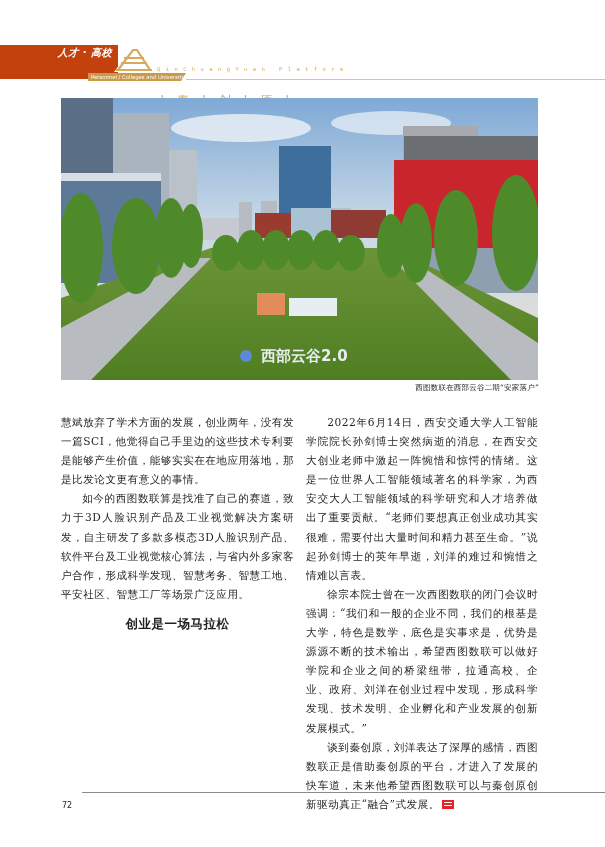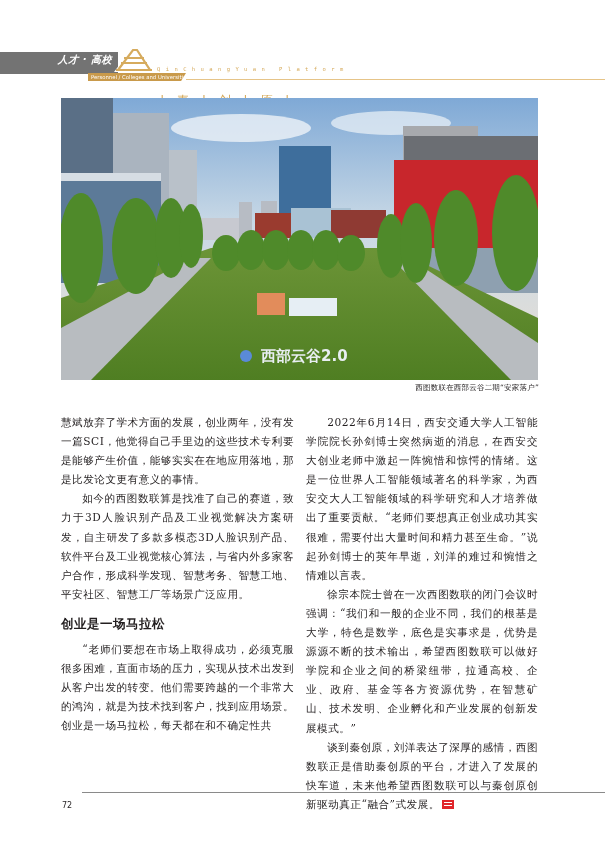--- a/index.html
+++ b/index.html
@@ -1,22 +1,22 @@
 <!DOCTYPE html>
 <html><head>
 <meta charset="utf-8">
 <style>
   * { box-sizing: border-box; margin: 0; padding: 0; }
   html, body { width: 605px; height: 847px; background: #ffffff; overflow: hidden; }
   body { position: relative; font-family: "DejaVu Serif", serif; color: #231f20; }
 
   
   .hdr-band {
-    position: absolute; left: 0; top: 52px; width: 118px; height: 22px;
-    background: #737373;
+    position: absolute; left: 0; top: 45px; width: 118px; height: 34px;
+    background: #c2410c;
   }
   .hdr-band-label {
     position: absolute; right: 6px; top: 1px;
     color: #fff; font-size: 10px; font-style: italic; font-weight: bold;
     font-family: "DejaVu Sans", sans-serif; letter-spacing: 0.5px;
   }
   .hdr-logo {
     position: absolute; left: 114px; top: 48px; width: 40px; height: 24px;
   }
   .hdr-title {
@@ -61,21 +61,21 @@
     font-size: 10.6px; line-height: 19.1px; text-align: justify;
     letter-spacing: 0.5px;
   }
   .col-left { left: 61px; }
   .col-right { left: 306px; width: 232px; }
   .col p { margin: 0; }
   .col p.indent { text-indent: 2em; }
   .col p.noindent { text-indent: 0; }
   .section-heading {
     font-family: "DejaVu Sans", sans-serif; font-size: 12.5px;
-    text-align: left; margin: 11px 0 7px 0; letter-spacing: 0.5px;
+    text-align: center; margin: 11px 0 7px 0; letter-spacing: 0.5px;
     line-height: 18px;
   }
   .end-mark {
     display: inline-block; width: 12px; height: 9px; vertical-align: -1px;
     background: #e0262a; margin-left: 2px; position: relative;
   }
   .end-mark::before {
     content: ""; position: absolute; left: 2px; top: 2px; width: 8px; height: 1.5px; background: #fff;
   }
   .end-mark::after {
@@ -175,23 +175,22 @@
     <text x="200" y="263" font-size="15" fill="#e8eef2" font-family="DejaVu Sans, sans-serif" font-weight="bold">西部云谷2.0</text>
     <circle cx="185" cy="258" r="6" fill="#5a8ad8"></circle>
   </svg>
 </div>
 <div class="caption">西图数联在西部云谷二期“安家落户”</div>
 
 <div class="col col-left">
   <p class="noindent">慧斌放弃了学术方面的发展，创业两年，没有发一篇SCI，他觉得自己手里边的这些技术专利要是能够产生价值，能够实实在在地应用落地，那是比发论文更有意义的事情。</p>
   <p class="indent">如今的西图数联算是找准了自己的赛道，致力于3D人脸识别产品及工业视觉解决方案研发，自主研发了多款多模态3D人脸识别产品、软件平台及工业视觉核心算法，与省内外多家客户合作，形成科学发现、智慧考务、智慧工地、平安社区、智慧工厂等场景广泛应用。</p>
   <h3 class="section-heading">创业是一场马拉松</h3>
-  <p class="indent">“老师们要想在市场上取得成功，必须克服很多困难，直面市场的压力，实现从技术出发到从客户出发的转变。他们需要跨越的一个非常大的鸿沟，就是为技术找到客户，找到应用场景。创业是一场马拉松，每天都在和不确定性共</p>
 </div>
 
 <div class="col col-right">
   <p class="indent">2022年6月14日，西安交通大学人工智能学院院长孙剑博士突然病逝的消息，在西安交大创业老师中激起一阵惋惜和惊愕的情绪。这是一位世界人工智能领域著名的科学家，为西安交大人工智能领域的科学研究和人才培养做出了重要贡献。“老师们要想真正创业成功其实很难，需要付出大量时间和精力甚至生命。”说起孙剑博士的英年早逝，刘洋的难过和惋惜之情难以言表。</p>
-  <p class="indent">徐宗本院士曾在一次西图数联的闭门会议时强调：“我们和一般的企业不同，我们的根基是大学，特色是数学，底色是实事求是，优势是源源不断的技术输出，希望西图数联可以做好学院和企业之间的桥梁纽带，拉通高校、企业、政府、基金等各方资源优势，在智慧矿山、技术发明、企业孵化和产业发展的创新发展模式。”</p>
+  <p class="indent">徐宗本院士曾在一次西图数联的闭门会议时强调：“我们和一般的企业不同，我们的根基是大学，特色是数学，底色是实事求是，优势是源源不断的技术输出，希望西图数联可以做好学院和企业之间的桥梁纽带，拉通高校、企业、政府、刘洋在创业过程中发现，形成科学发现、技术发明、企业孵化和产业发展的创新发展模式。”</p>
   <p class="indent"><span>谈到秦创原，刘洋表达了深厚的感情，西图数联正是借助秦创原的平台，才进入了发展的快车道，未来他希望西图数联可以与秦创原创新驱动真正“融合”式发展。</span><span class="end-mark"></span></p>
 </div>
 
 <div class="page-num">72</div>
 <div class="footer-rule"></div>
 
 </body></html>

